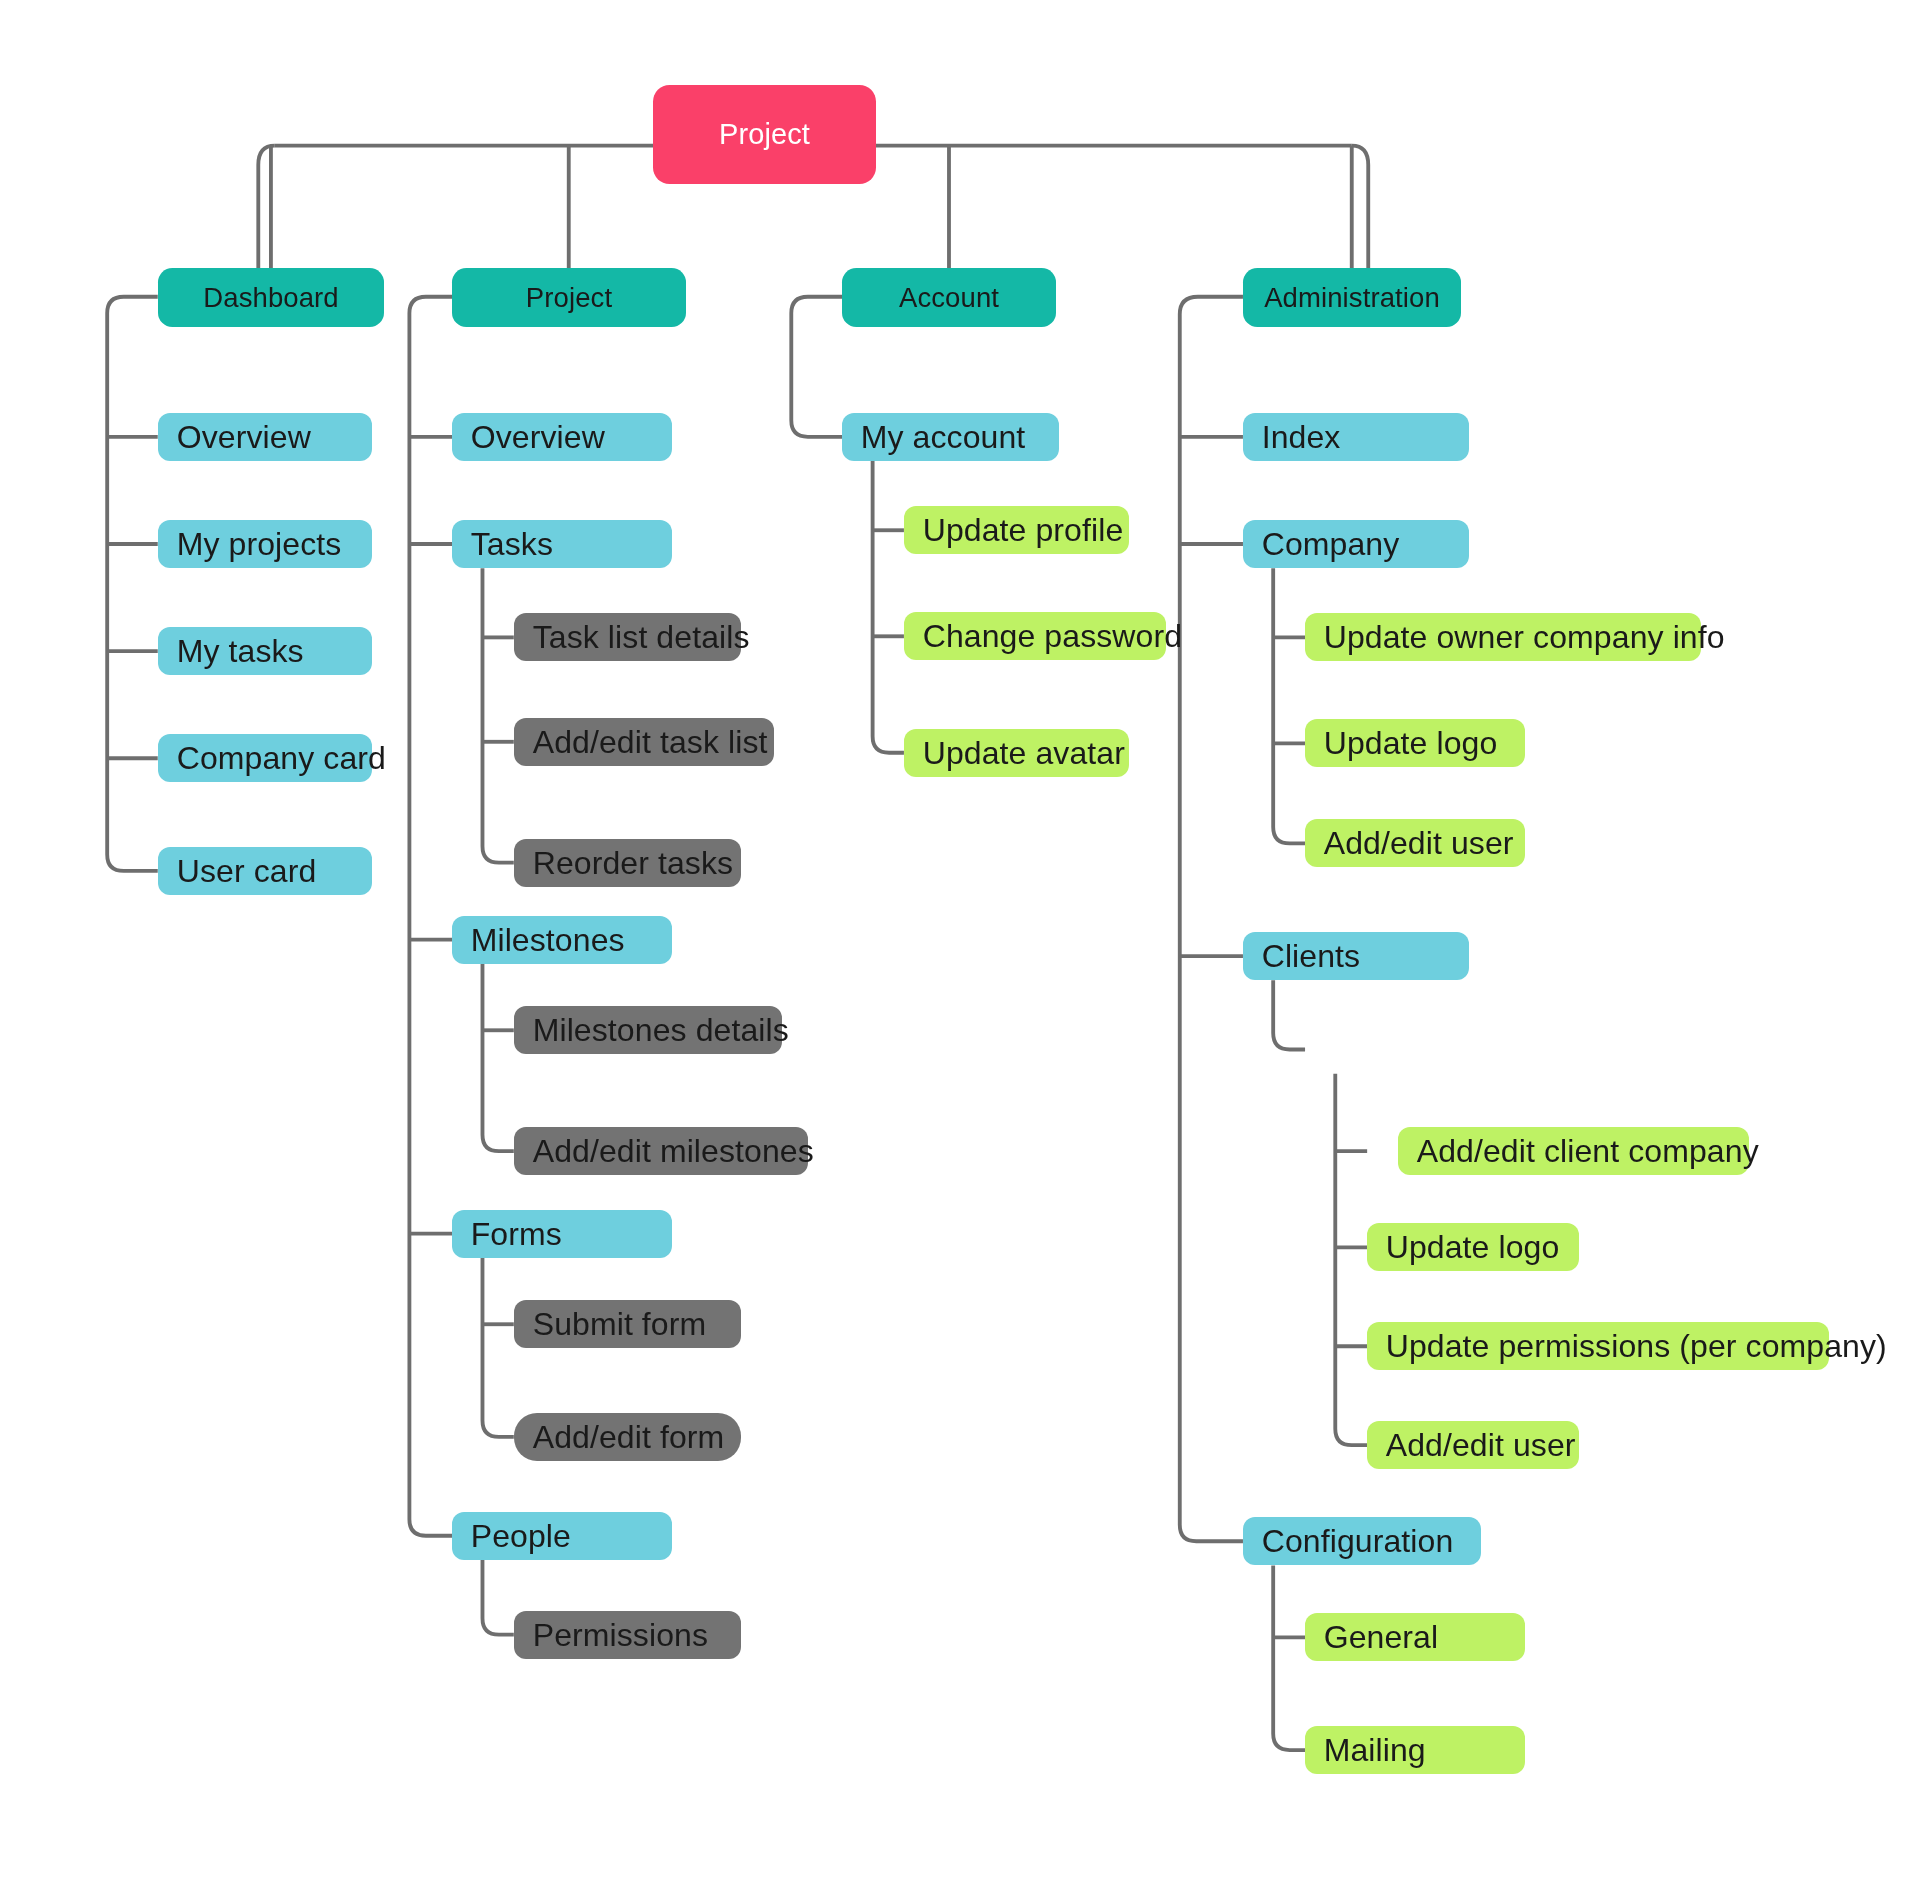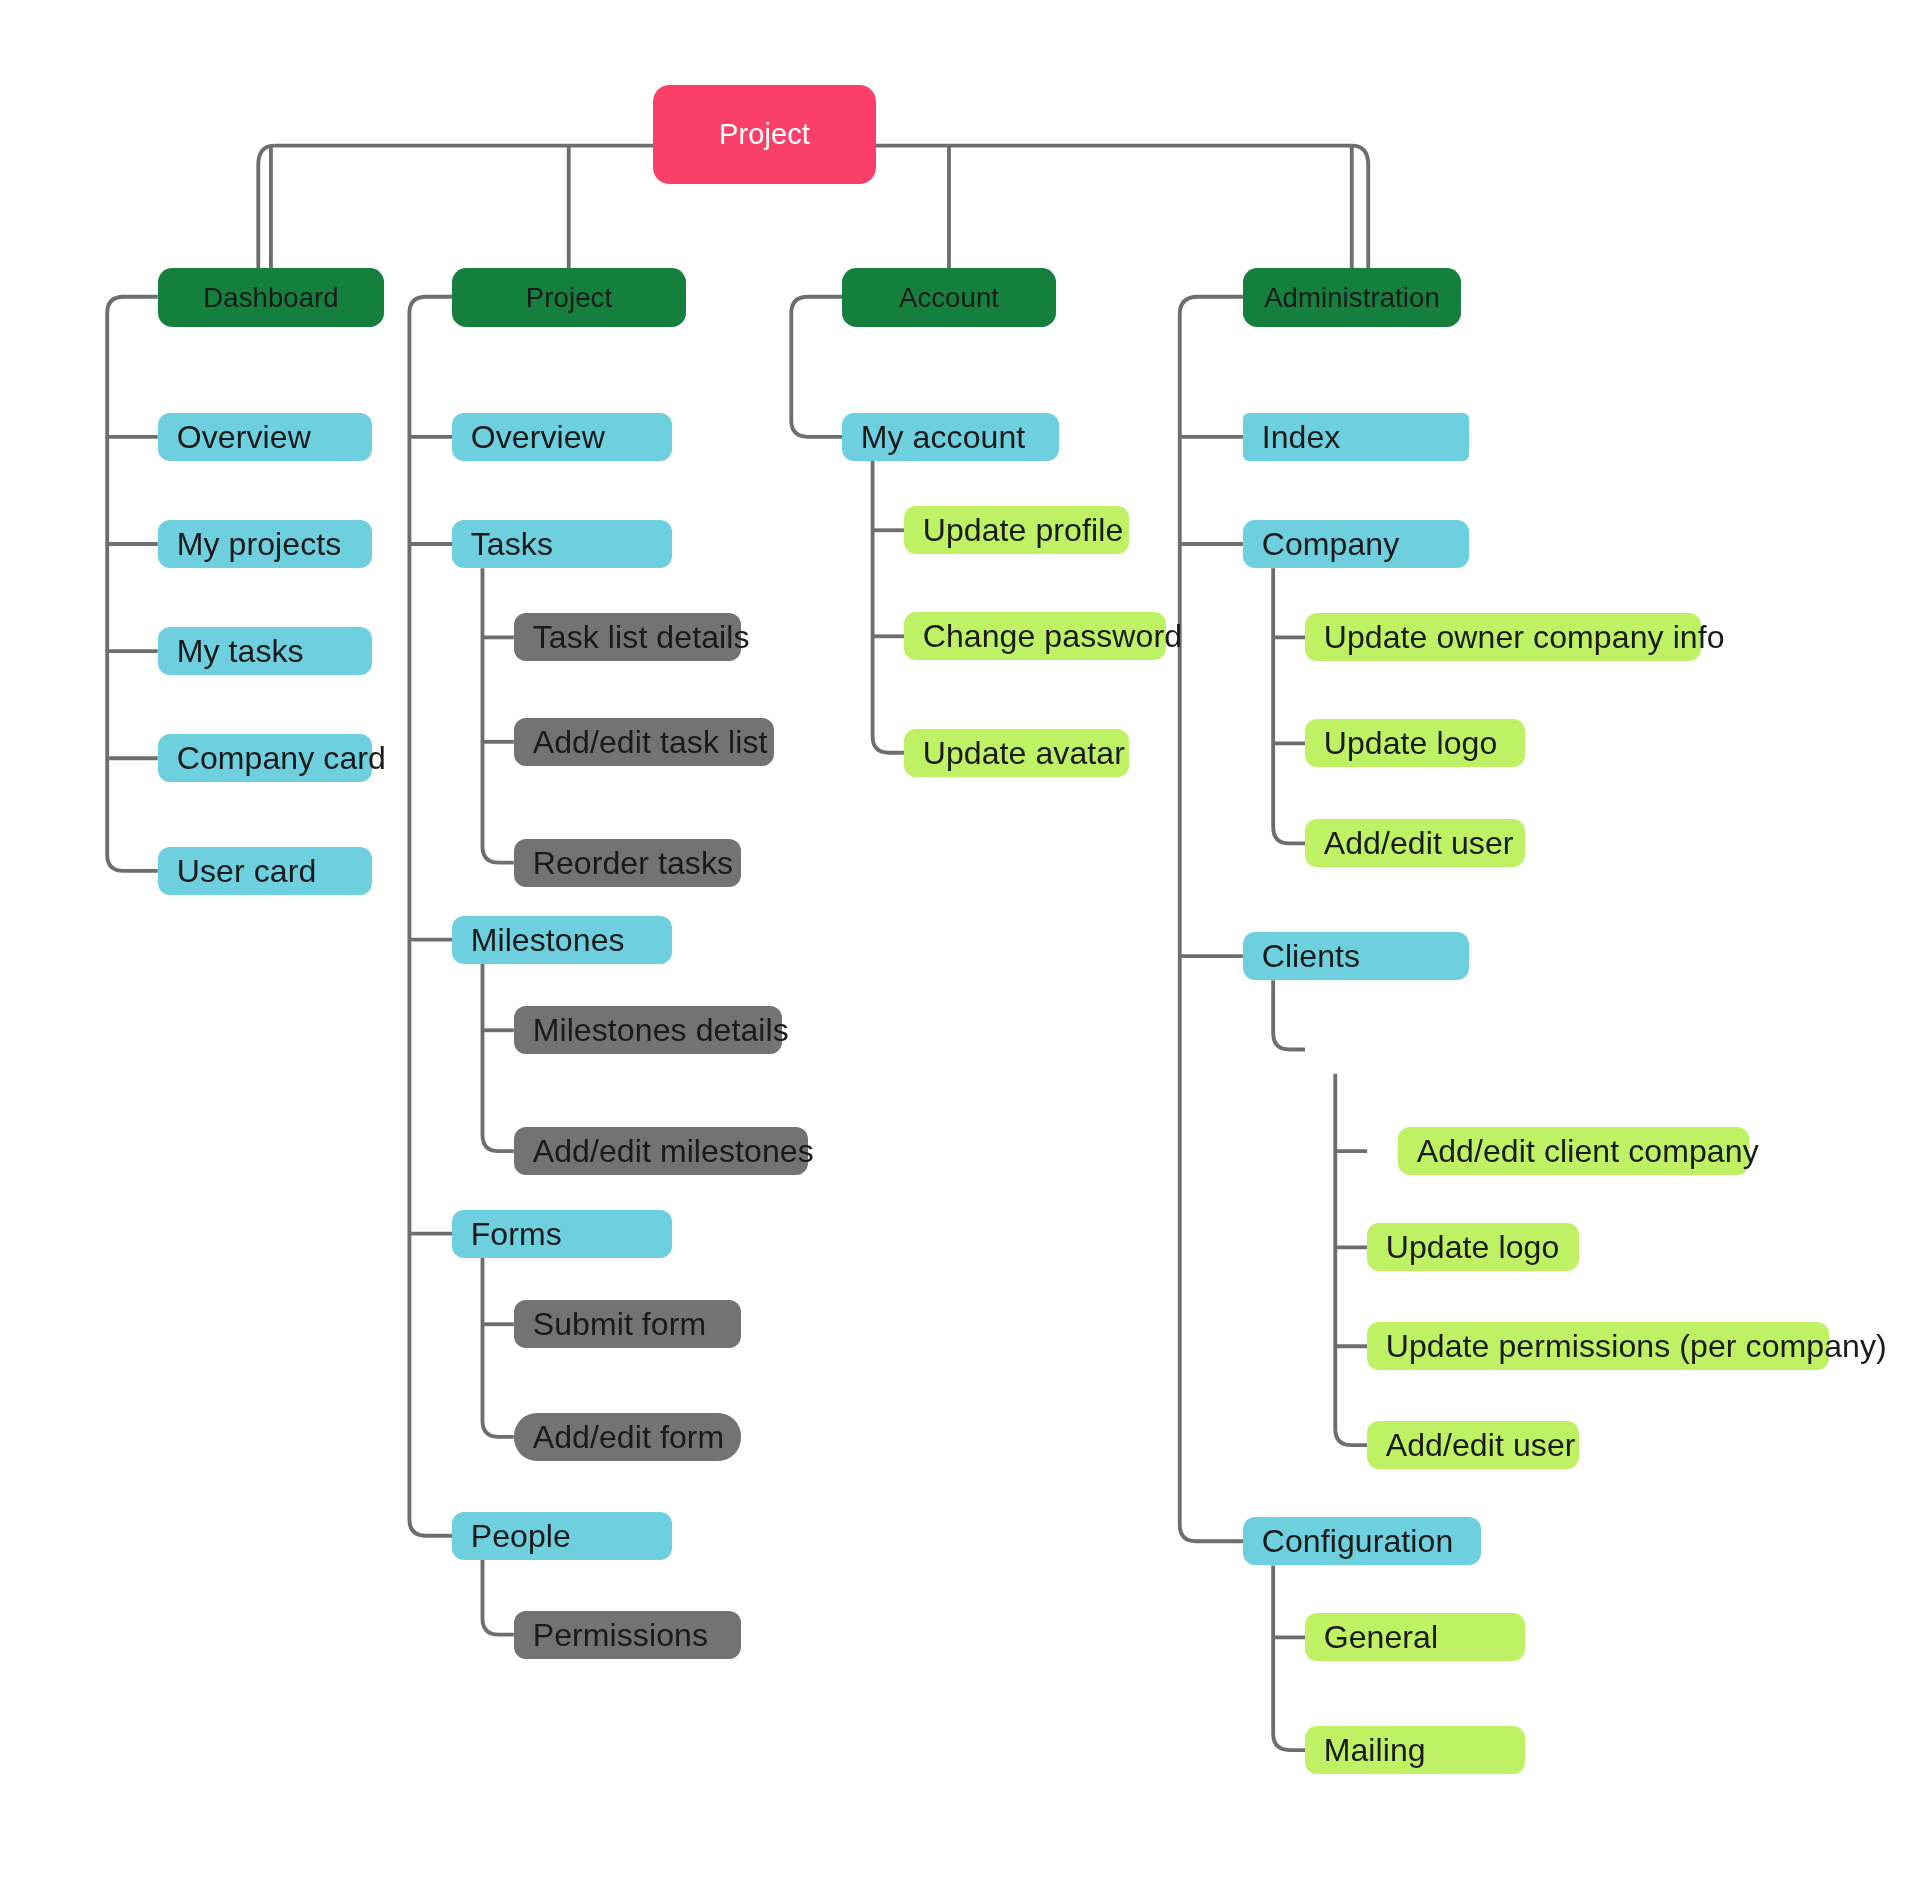--- a/index.html
+++ b/index.html
@@ -39,21 +39,21 @@
   }
   .node.lvl0 {
     background: #FA4069;
     color: #ffffff;
     height: 99px;
     border-radius: 16.5px;
     justify-content: center;
     font-size: 29px;
   }
   .node.lvl1 {
-    background: #15803d;
+    background: #14b8a6;
     height: 59px;
     border-radius: 14.3px;
     justify-content: center;
     font-size: 27.5px;
   }
   .node.lvl2 {
     background: #6ECFDE;
   }
   .node.lvl3blue {
     background: #bef264;
@@ -168,21 +168,21 @@
   <div class="node lvl3gray" style="left:514px; top:1413px; width:227px;border-radius:23px;">Add/edit form</div>
 
   <div class="node lvl2" style="left:452px; top:1512px; width:220px;">People</div>
   <div class="node lvl3gray" style="left:514px; top:1611px; width:227px;">Permissions</div>
 
   <div class="node lvl2" style="left:842px; top:413px; width:217px;">My account</div>
   <div class="node lvl3blue" style="left:904px; top:506px; width:225px;">Update profile</div>
   <div class="node lvl3blue" style="left:904px; top:612px; width:262px;">Change password</div>
   <div class="node lvl3blue" style="left:904px; top:729px; width:225px;">Update avatar</div>
 
-  <div class="node lvl2" style="left:1243px; top:413px; width:226px;border-radius:6px;">Index</div>
+  <div class="node lvl2" style="left:1243px; top:413px; width:226px;">Index</div>
   <div class="node lvl2" style="left:1243px; top:520px; width:226px;">Company</div>
 
   <div class="node lvl3blue" style="left:1305px; top:613px; width:396px;">Update owner company info</div>
   <div class="node lvl3blue" style="left:1305px; top:719px; width:220px;">Update logo</div>
   <div class="node lvl3blue" style="left:1305px; top:819px; width:220px;">Add/edit user</div>
 
   <div class="node lvl2" style="left:1243px; top:932px; width:226px;">Clients</div>
 
   <div class="node lvl3blue" style="left:1367px; top:1127px; width:351px;margin-left:31px;">Add/edit client company</div>
   <div class="node lvl3blue" style="left:1367px; top:1223px; width:212px;">Update logo</div>

